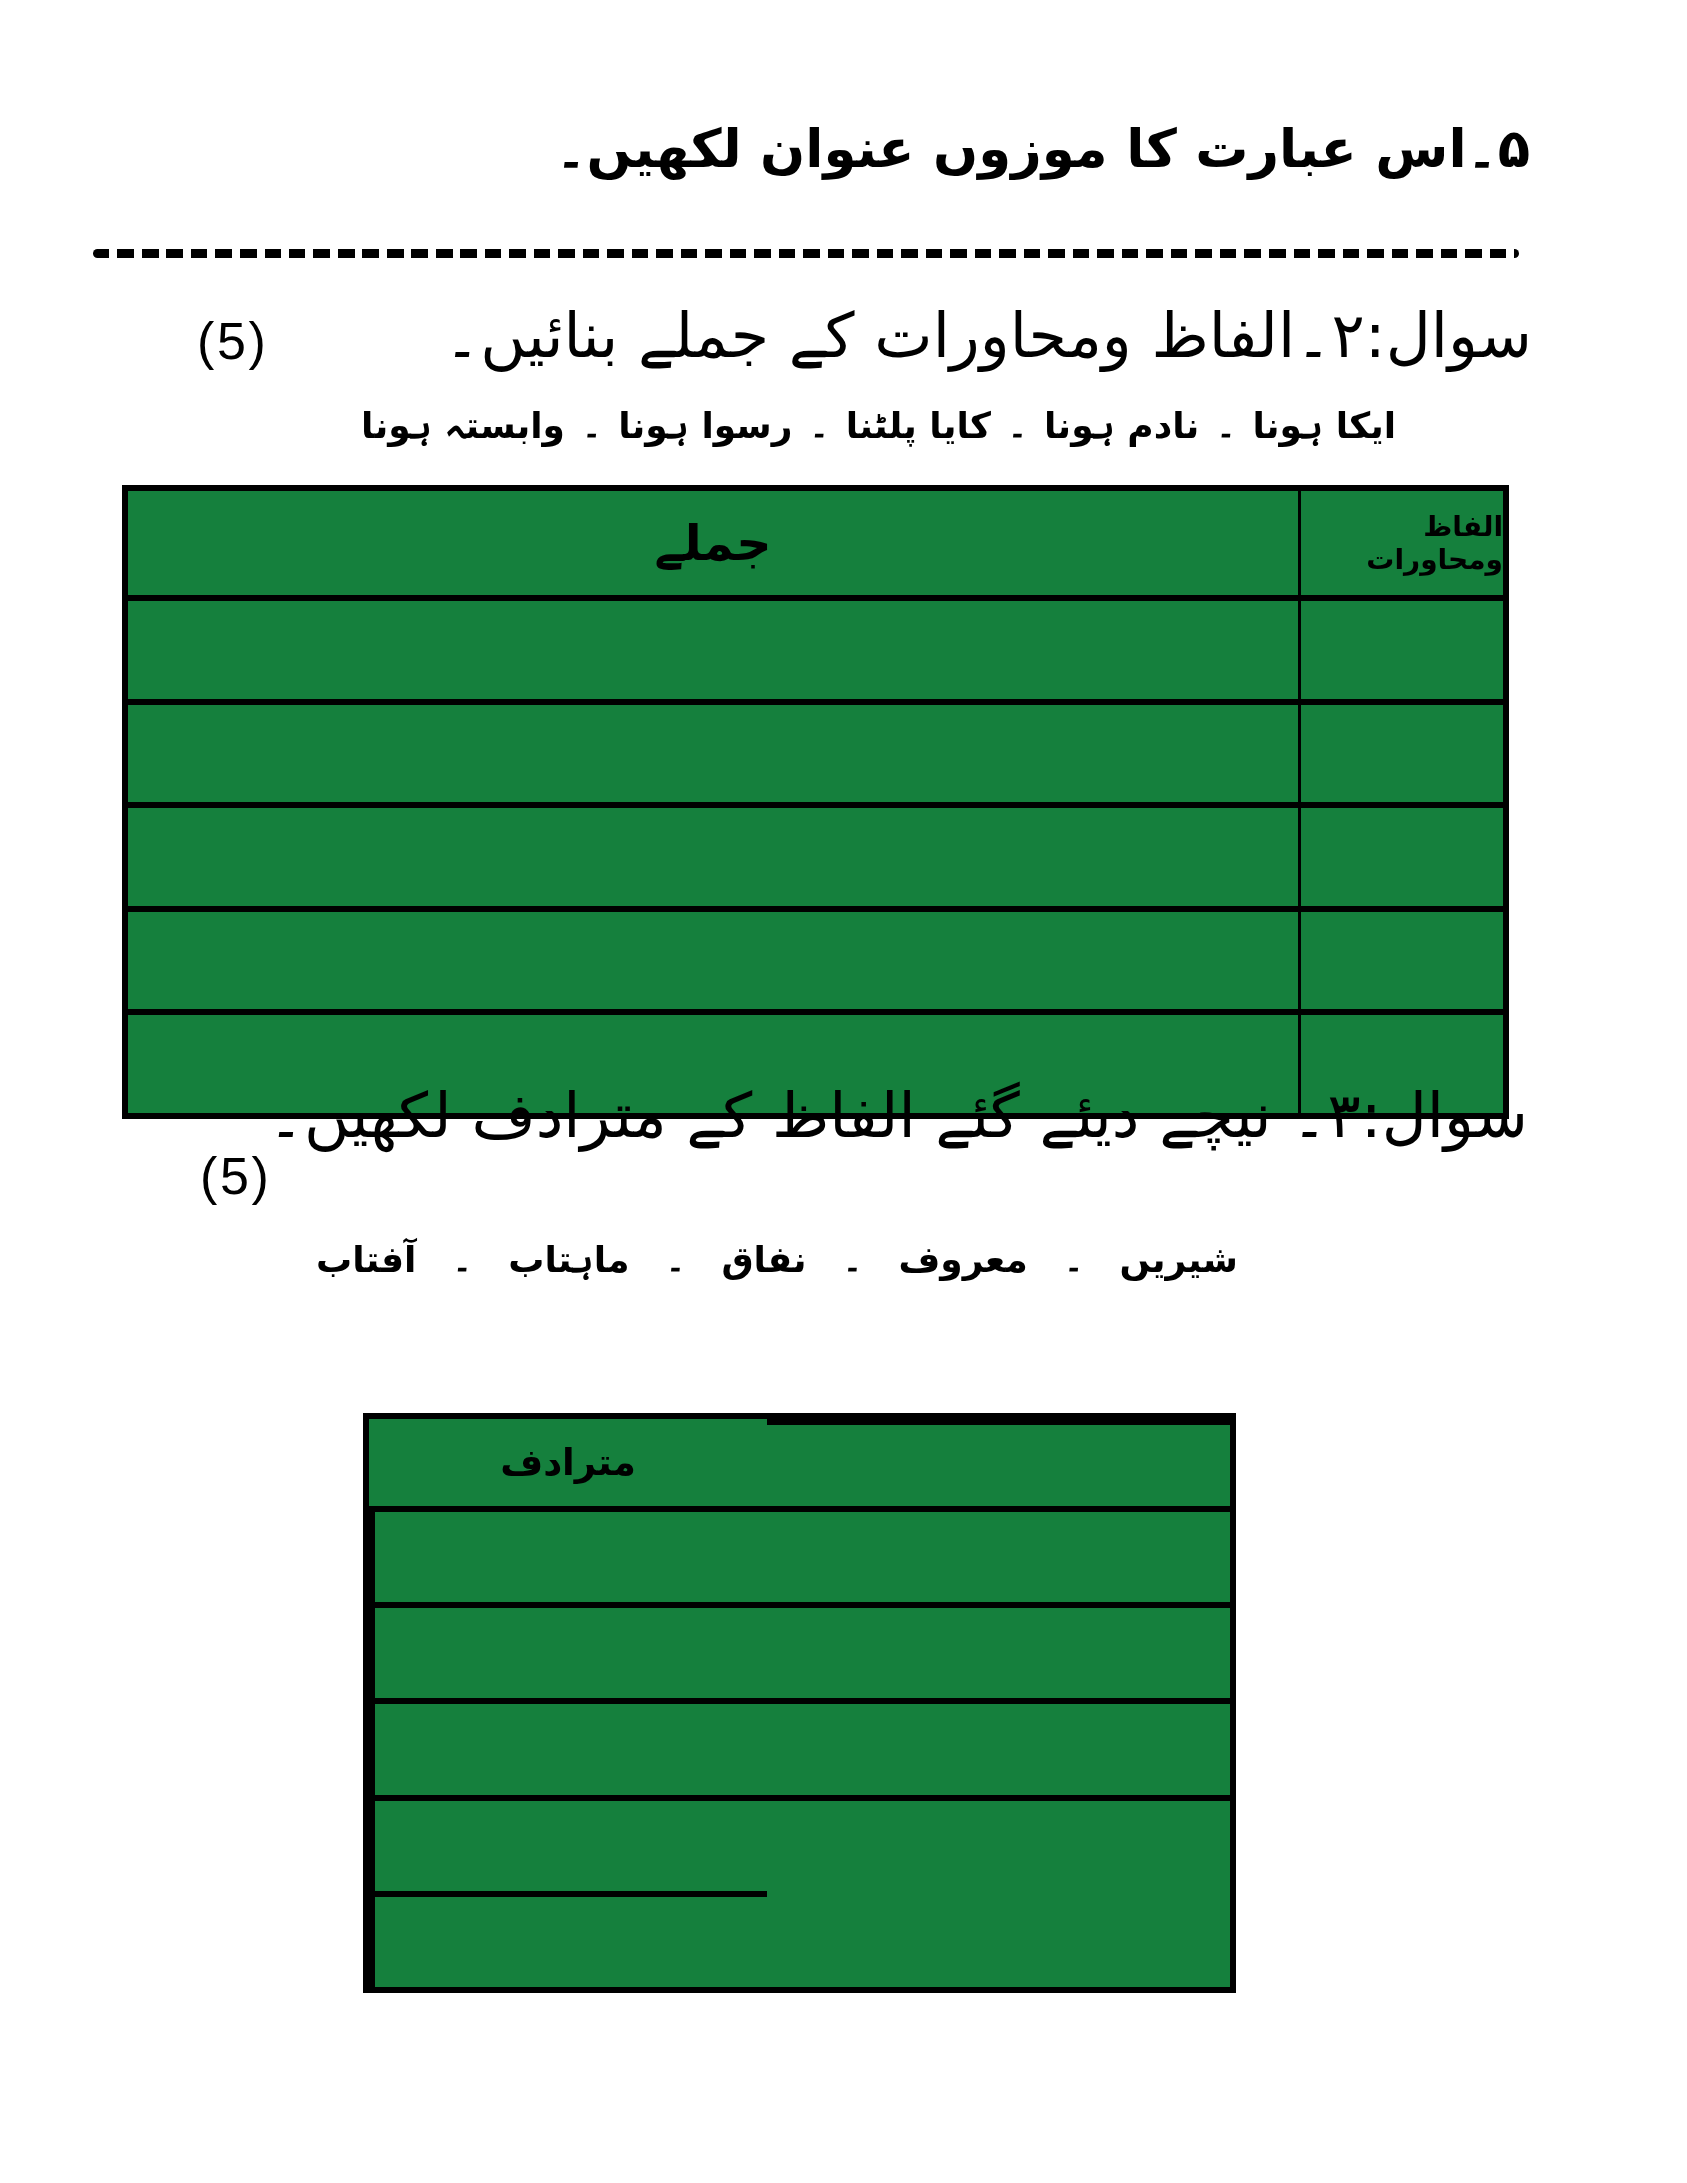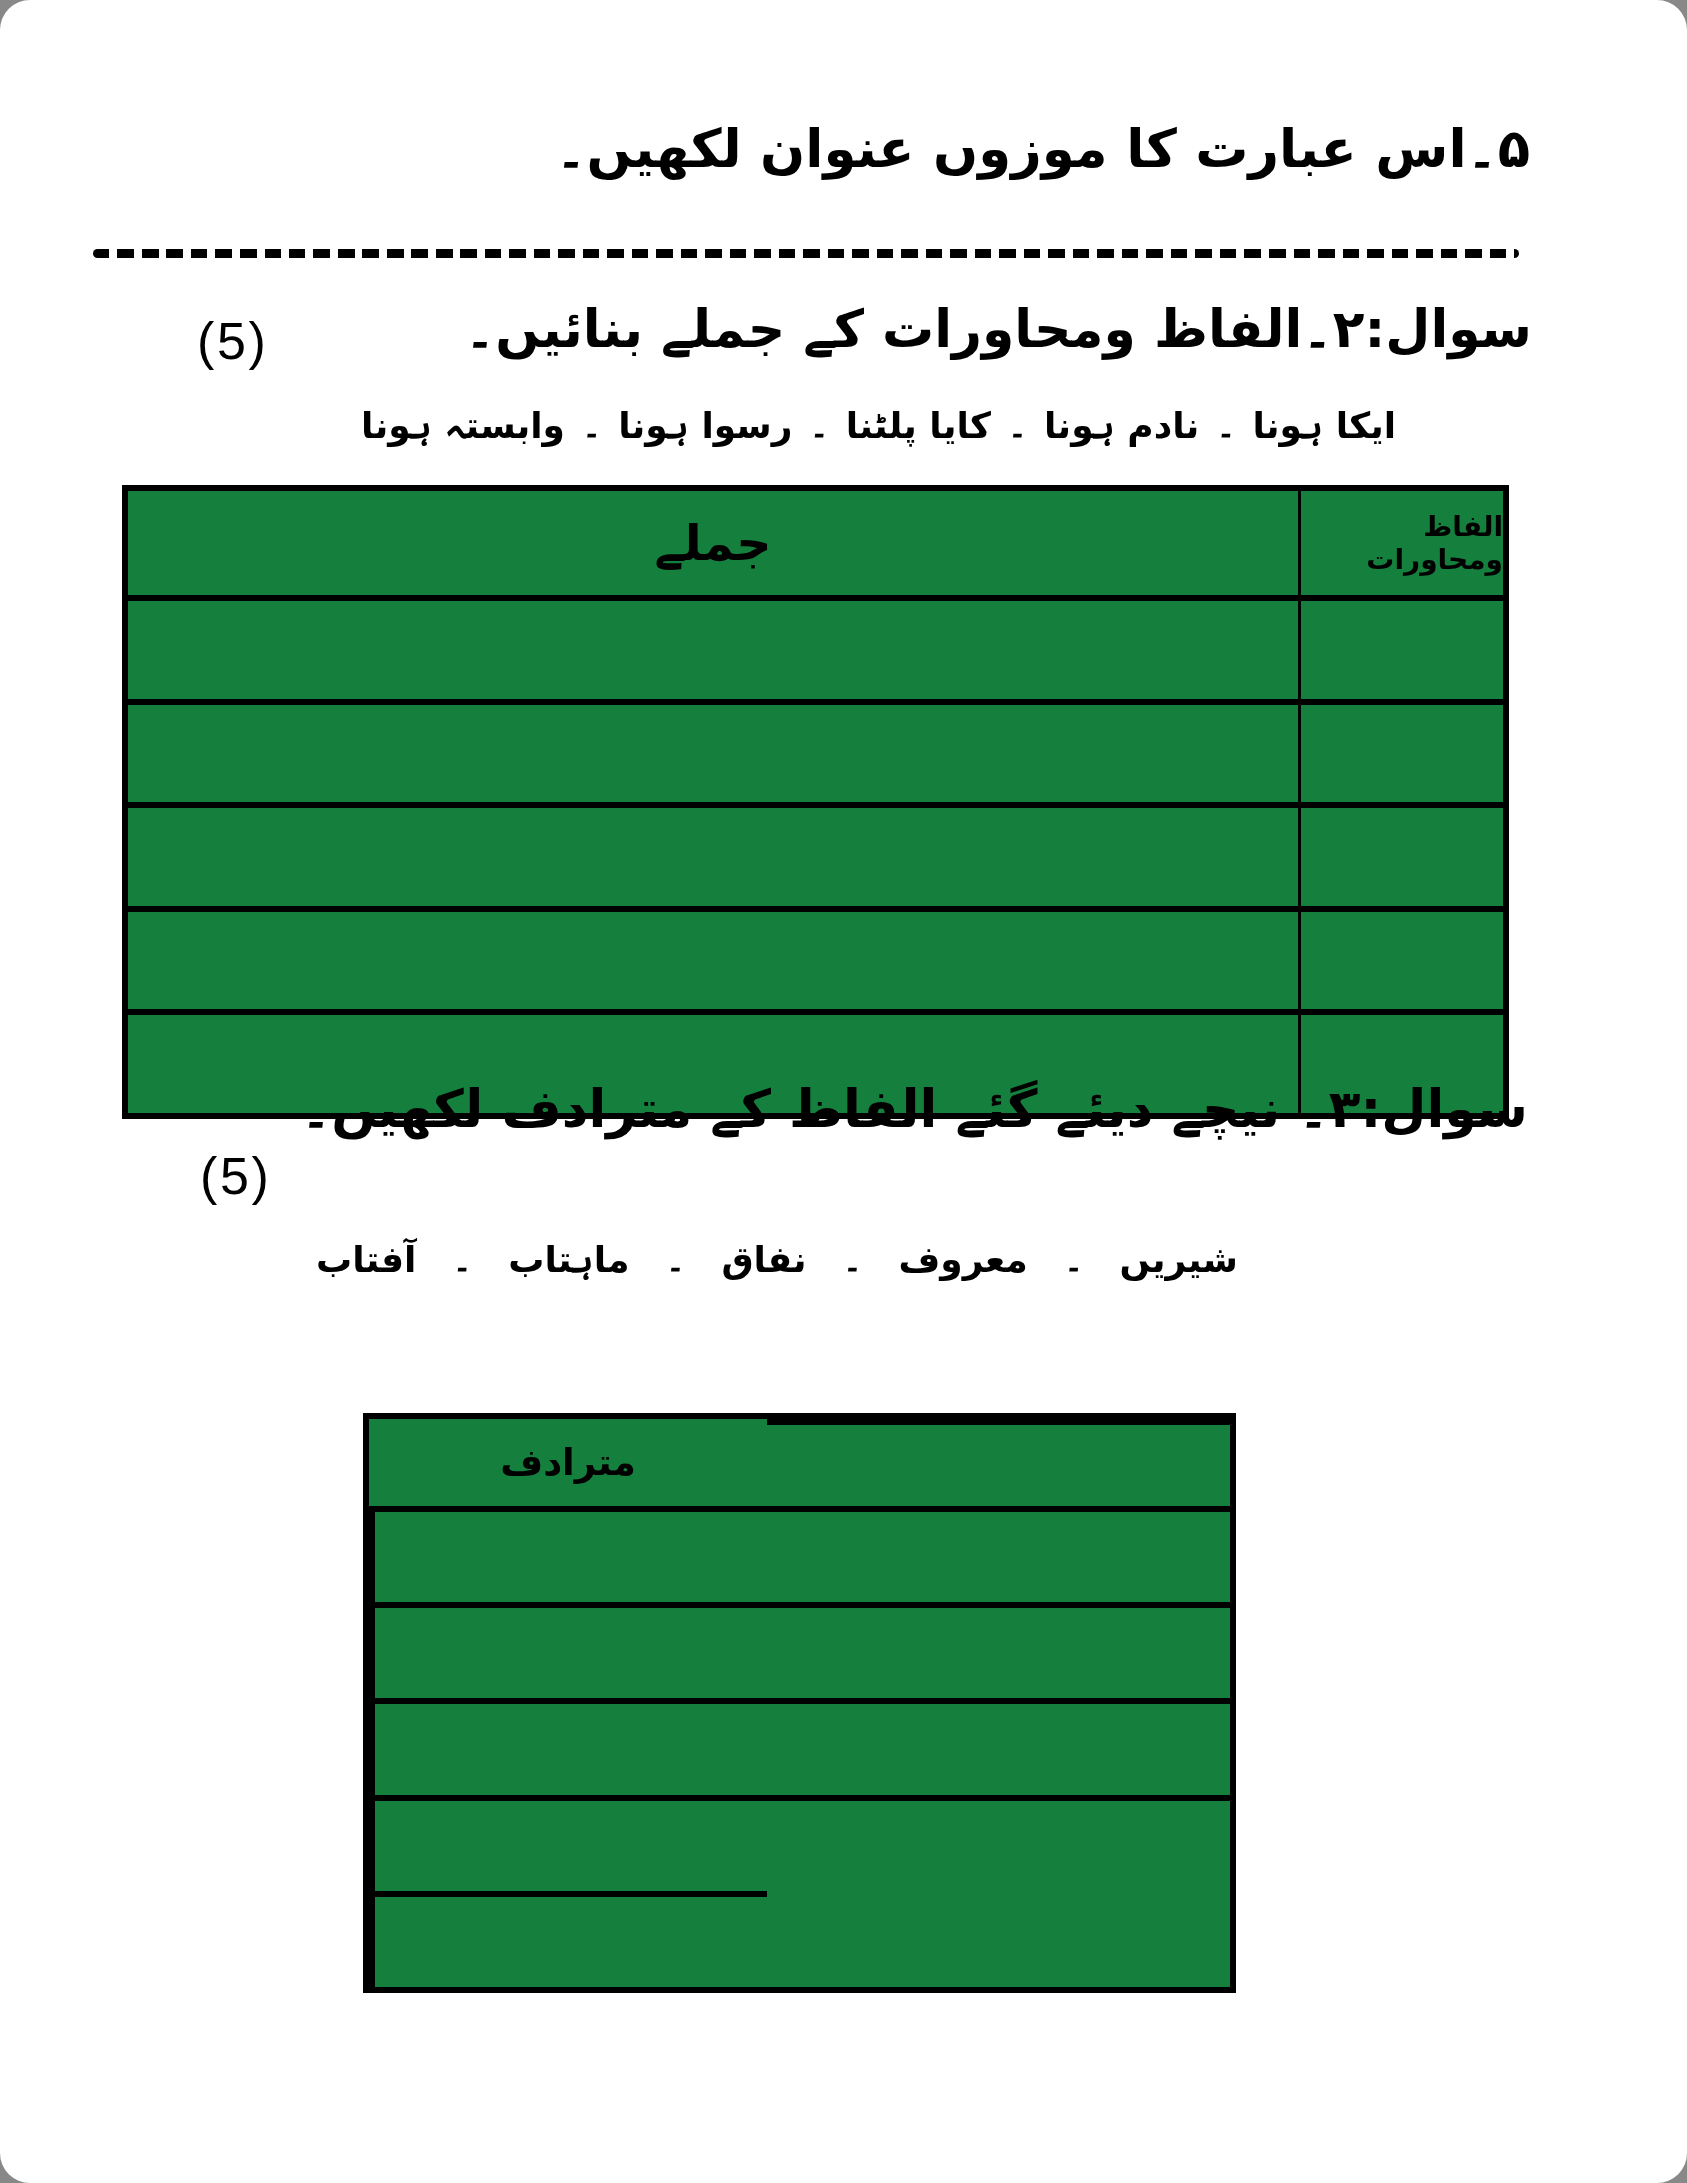--- a/index.html
+++ b/index.html
@@ -1,18 +1,18 @@
 <!DOCTYPE html>
 <html lang="ur" style="font-size:10.6px"><head>
 <meta charset="utf-8">
 <style>
   html,body{margin:0;padding:0;background:#888;}
   .page{
     position:relative;width:1687px;height:2183px;background:#ffffff;
-    color:#000;font-family:"DejaVu Sans",sans-serif;overflow:hidden;border-radius:30px;
+    color:#000;font-family:"DejaVu Sans",sans-serif;overflow:hidden;
   }
   
   .q5-title{
     position:absolute;top:118px;right:157px;direction:rtl;
     font-size:53px;font-weight:bold;white-space:nowrap;
   }
   
   .dashes{
     position:absolute;left:93px;top:249px;width:1426px;height:9.3px;
     background:repeating-linear-gradient(to right,#000 0 16.5px,transparent 16.5px 24.5px);
@@ -20,21 +20,21 @@
   }
   
   .marks{
     position:absolute;font-family:"Liberation Sans",sans-serif;
     font-size:52px;font-weight:normal;letter-spacing:2.6px;
   }
   .q2-marks{left:197px;top:311px;}
   .q3-marks{left:200px;top:1146px;}
   
   .q-heading{
-    position:absolute;direction:rtl;font-size:52px;font-weight:bold;white-space:nowrap;
+    position:absolute;direction:rtl;font-size:62px;font-weight:normal;white-space:nowrap;
   }
   .q2-heading{right:155px;top:299px;}
   .q3-heading{right:159px;top:1079px;}
   
   .wordlist{
     position:absolute;display:flex;direction:rtl;justify-content:space-between;
     align-items:center;font-size:36px;font-weight:bold;white-space:nowrap;
   }
   .wl1{left:361px;top:405px;width:1035px;}
   .wl2{left:316px;top:1239px;width:922px;}

